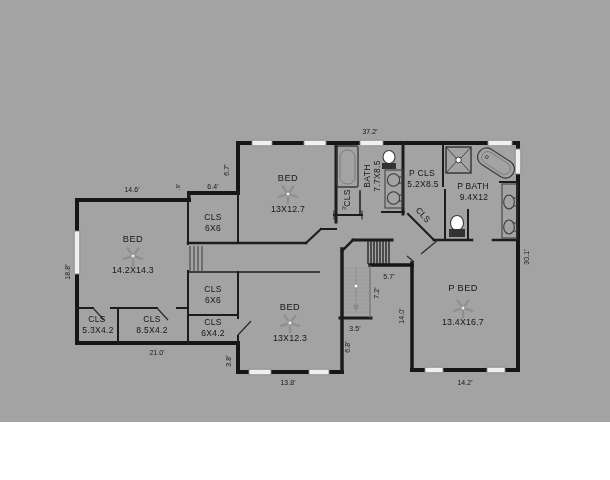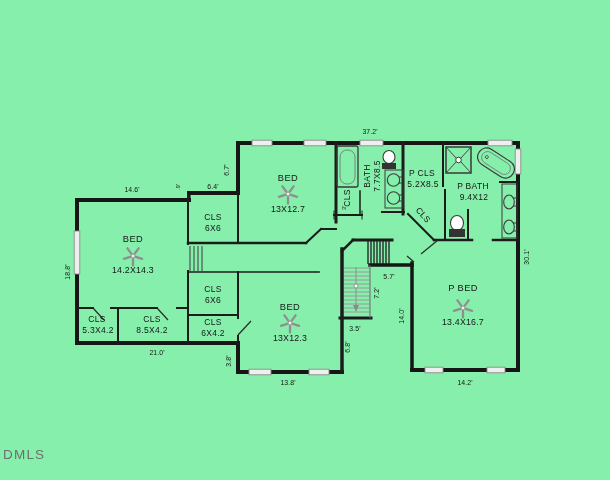--- a/index.html
+++ b/index.html
@@ -1,16 +1,16 @@
 <!DOCTYPE html>
 <html><head>
 <meta charset="utf-8">
 <style>
   html,body{margin:0;padding:0;background:#ffffff;}
-  .page{position:relative;width:610px;height:480px;background:#86efac;overflow:hidden;
+  .page{position:relative;width:610px;height:422px;background:#a3a3a3;overflow:hidden;
         font-family:"Liberation Sans", sans-serif;}
   svg text{fill:#161616;}
   .room-label{font-size:9.3px;letter-spacing:.4px;}
   .room-size{font-size:8.8px;letter-spacing:.2px;}
   .cls-label{font-size:8.5px;letter-spacing:.3px;}
   .dim{font-size:6.9px;letter-spacing:.1px;}
   .dim-tiny{font-size:5.6px;}
   .watermark{font-size:13.5px;letter-spacing:1.2px;fill:#6f6f6f;}
 </style>
 </head>

